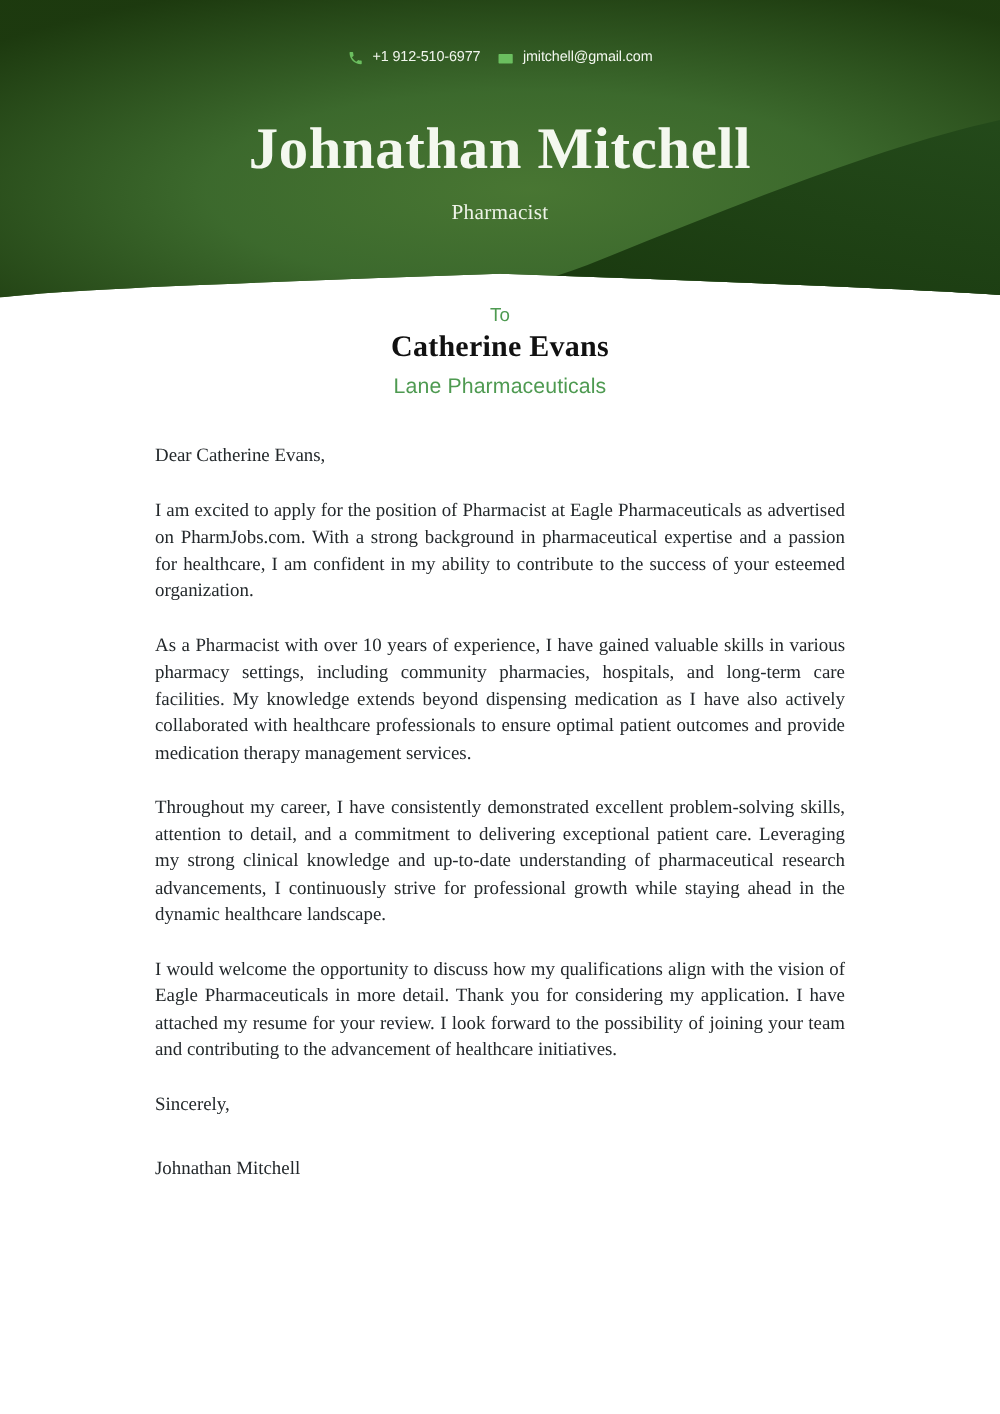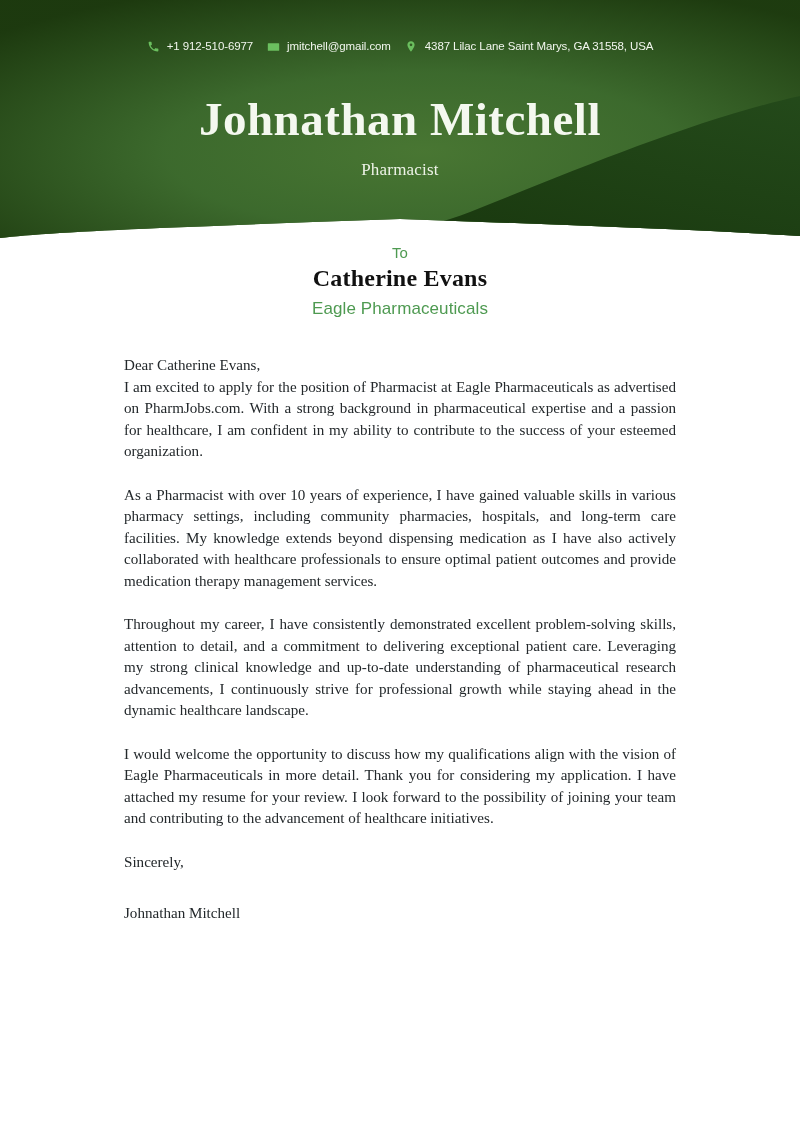--- a/index.html
+++ b/index.html
@@ -152,20 +152,21 @@
     top:355px;
     left:124px;
     width:552px;
     font-family:"Liberation Serif", serif;
     font-size:15.1px;
     line-height:21.5px;
     color:#23282b;
   }
 
   .salutation {
+    margin-bottom:22px;
   }
 
   .letter p.body-para {
     text-align:justify;
     text-justify:inter-word;
     margin-bottom:22px;
     hyphens:auto;
     -webkit-hyphens:auto;
   }
 
@@ -229,42 +230,34 @@
         <div class="contact-item">
           <span class="contact-icon">
             <svg width="14" height="14" viewBox="0 0 24 24" fill="#6bbf5f">
               <path d="M2 5.5h20v13H2z" opacity="0"></path>
               <path d="M2.5 5h19c.6 0 1 .4 1 1v12c0 .6-.4 1-1 1h-19c-.6 0-1-.4-1-1V6c0-.6.4-1 1-1zm9.5 8.2L3.6 6.6h16.8L12 13.2z"></path>
             </svg>
           </span>
           <span class="contact-text">jmitchell@gmail.com</span>
         </div>
 
-        <div class="contact-item">
-          <span class="contact-icon">
-            <svg width="12" height="15" viewBox="0 0 24 24" fill="#6bbf5f">
-              <path d="M12 1.5c-4 0-7.2 3.2-7.2 7.2 0 5.4 7.2 13.8 7.2 13.8s7.2-8.4 7.2-13.8c0-4-3.2-7.2-7.2-7.2zm0 9.9a2.7 2.7 0 1 1 0-5.4 2.7 2.7 0 0 1 0 5.4z"></path>
-            </svg>
-          </span>
-          <span class="contact-text">4387 Lilac Lane Saint Marys, GA 31558, USA</span>
-        </div>
 
       </div>
 
       <div class="full-name">Johnathan Mitchell</div>
 
       <div class="job-title">Pharmacist</div>
 
     </div>
   </div>
 
   <div class="recipient">
     <div class="recipient-to">To</div>
     <div class="recipient-name">Catherine Evans</div>
-    <div class="recipient-company">Eagle Pharmaceuticals</div>
+    <div class="recipient-company">Lane Pharmaceuticals</div>
   </div>
 
   <div class="letter">
 
     <div class="salutation">Dear Catherine Evans,</div>
 
     <p class="body-para">I am excited to apply for the position of Pharmacist at Eagle Pharmaceuticals as advertised on PharmJobs.com. With a strong background in pharmaceutical expertise and a passion for healthcare, I am confident in my ability to contribute to the success of your esteemed organization.</p>
     <p class="body-para">As a Pharmacist with over 10 years of experience, I have gained valuable skills in various pharmacy settings, including community pharmacies, hospitals, and long-term care facilities. My knowledge extends beyond dispensing medication as I have also actively collaborated with healthcare professionals to ensure optimal patient outcomes and provide medication therapy management services.</p>
     <p class="body-para">Throughout my career, I have consistently demonstrated excellent problem-solving skills, attention to detail, and a commitment to delivering exceptional patient care. Leveraging my strong clinical knowledge and up-to-date understanding of pharmaceutical research advancements, I continuously strive for professional growth while staying ahead in the dynamic healthcare landscape.</p>
     <p class="body-para">I would welcome the opportunity to discuss how my qualifications align with the vision of Eagle Pharmaceuticals in more detail. Thank you for considering my application. I have attached my resume for your review. I look forward to the possibility of joining your team and contributing to the advancement of healthcare initiatives.</p>

